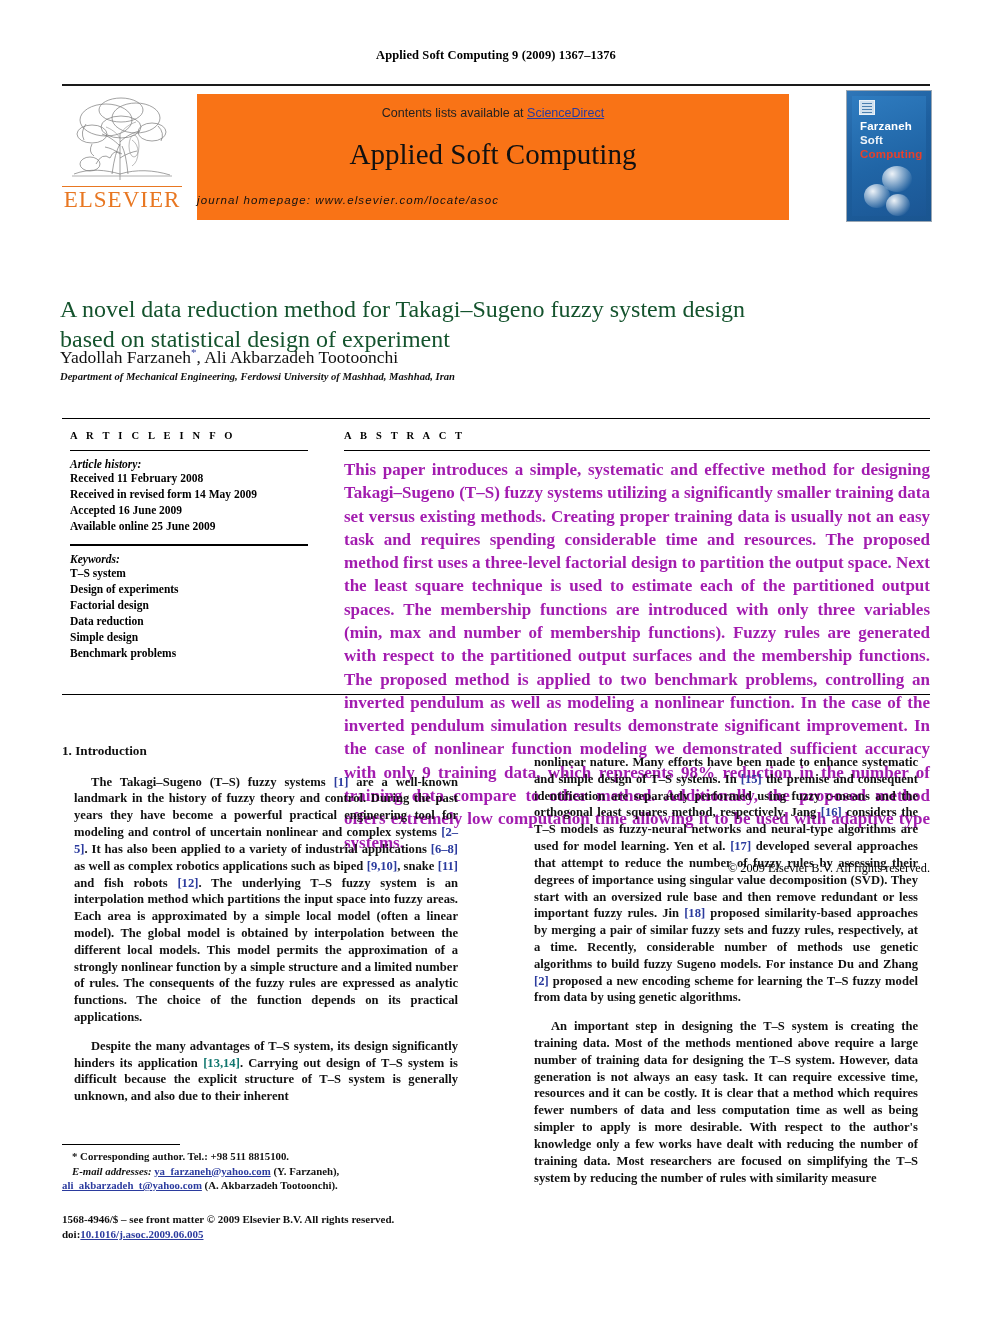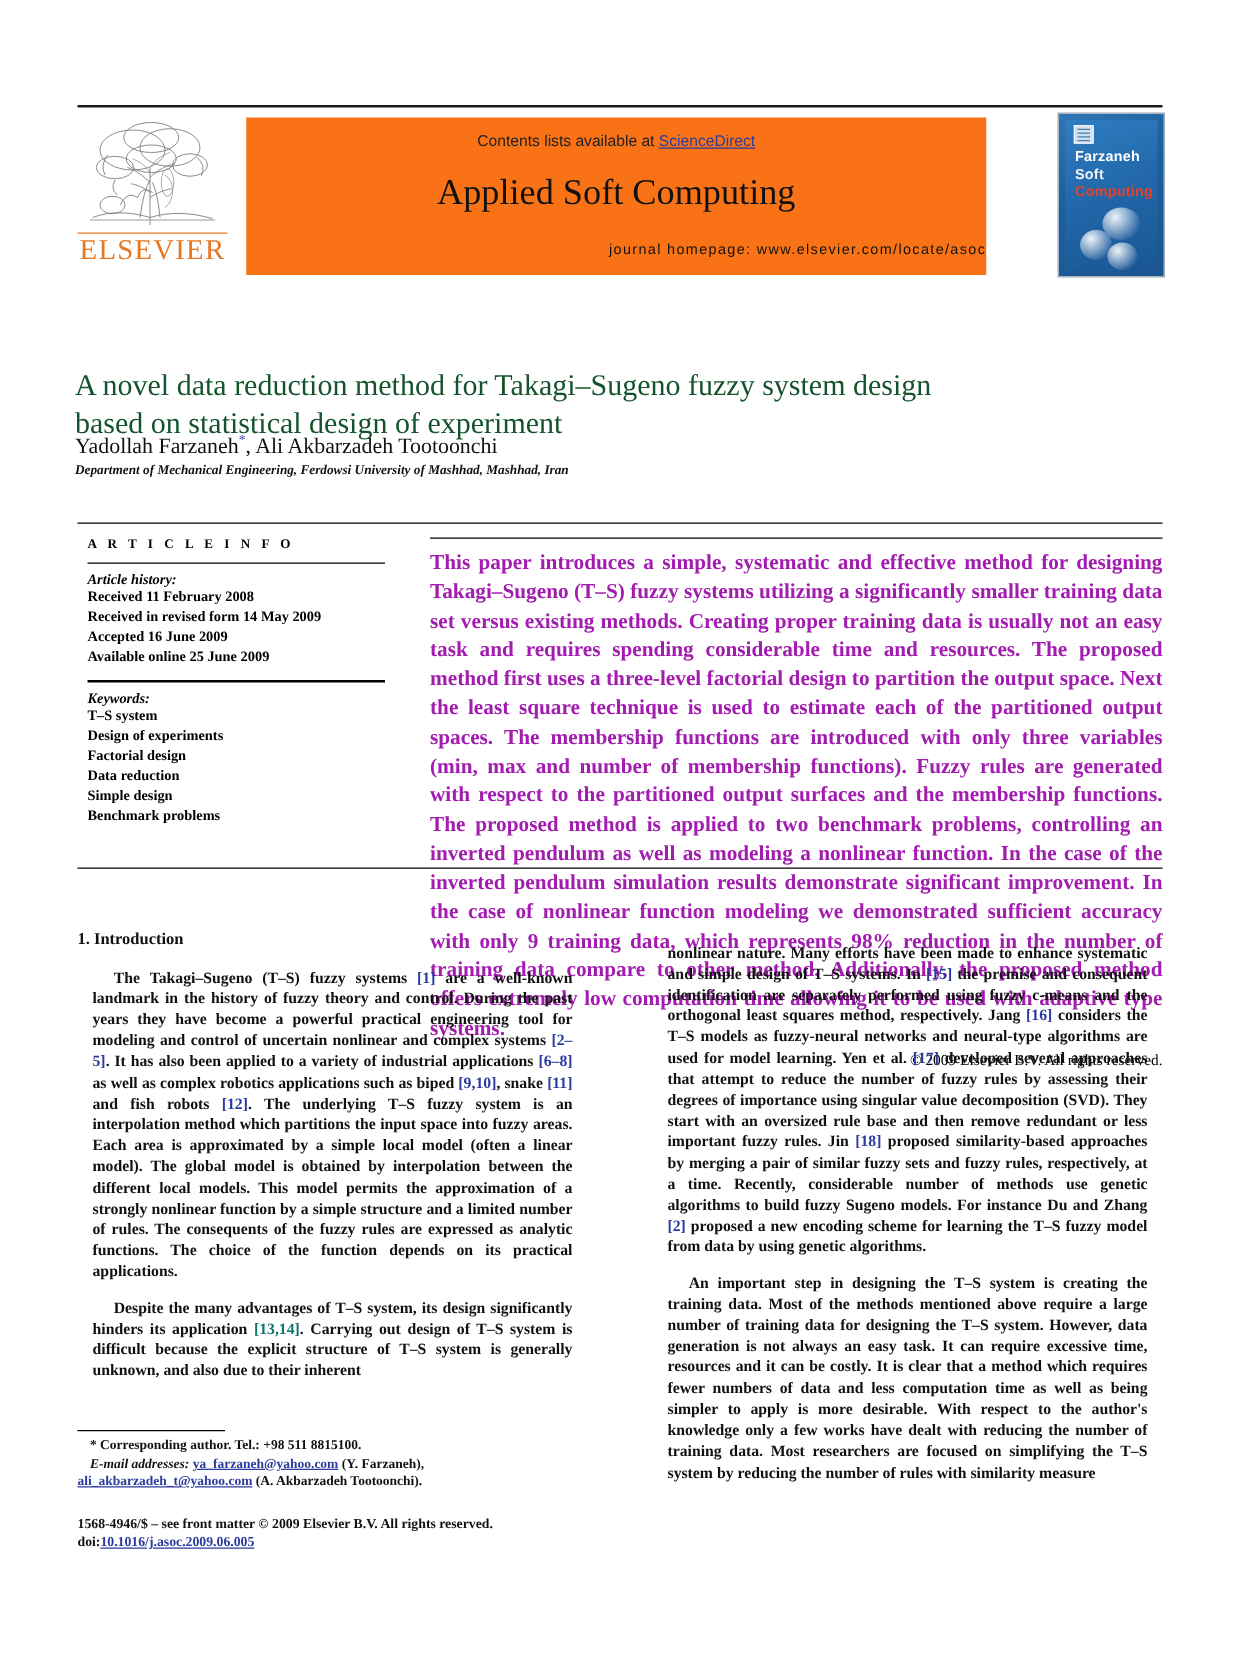--- a/index.html
+++ b/index.html
@@ -96,25 +96,26 @@
     width: 592px;
     text-align: center;
     font-family: "Liberation Serif", serif;
     font-size: 29px;
     color: #111;
   }
   .homepage-line {
     position: absolute;
     left: 0; top: 100px;
     width: 592px;
-    text-align: right;
+    text-align: left;
     font-family: "Liberation Sans", sans-serif;
     font-size: 11.5px;
     letter-spacing: 1.1px;
     color: #111;
+    font-style: italic;
   }
   .cover-thumb {
     position: absolute;
     left: 784px; top: 0px;
     width: 84px;
     height: 130px;
     border: 1px solid #9aa7b4;
     background: linear-gradient(150deg, #2f76b8 0%, #1d5f9f 42%, #1a5590 100%);
     overflow: hidden;
   }
@@ -293,20 +294,21 @@
     font-weight: bold;
     line-height: 1.4;
     color: #111;
   }
 </style>
 </head>
 <body>
 
 <div class="page">
 
+  <div class="running-head">Applied Soft Computing 9 (2009) 1367–1376</div>
 
   <div class="masthead">
     <div class="masthead-inner">
 
       <div class="elsevier-logo">
         <svg class="elsevier-tree" viewBox="0 0 112 92">
           <g stroke="#7a7a7a" stroke-width="0.7" fill="none">
             <path d="M54 86 L54 40 M54 52 C48 46 42 42 36 40 M54 48 C60 42 68 38 74 37 M54 60 C49 56 44 54 39 53 M54 64 C60 60 66 58 71 57"></path>
             <ellipse cx="40" cy="26" rx="26" ry="16"></ellipse>
             <ellipse cx="70" cy="24" rx="24" ry="15"></ellipse>
@@ -375,20 +377,21 @@
     <div class="info-label">Keywords:</div>
     <div class="info-line">T–S system</div>
     <div class="info-line">Design of experiments</div>
     <div class="info-line">Factorial design</div>
     <div class="info-line">Data reduction</div>
     <div class="info-line">Simple design</div>
     <div class="info-line">Benchmark problems</div>
   </div>
 
   <div class="col-abs">
+    <div class="sec-head">A B S T R A C T</div>
     <div class="hr-thin"></div>
     <div class="abstract-body">This paper introduces a simple, systematic and effective method for designing Takagi–Sugeno (T–S) fuzzy systems utilizing a significantly smaller training data set versus existing methods. Creating proper training data is usually not an easy task and requires spending considerable time and resources. The proposed method first uses a three-level factorial design to partition the output space. Next the least square technique is used to estimate each of the partitioned output spaces. The membership functions are introduced with only three variables (min, max and number of membership functions). Fuzzy rules are generated with respect to the partitioned output surfaces and the membership functions. The proposed method is applied to two benchmark problems, controlling an inverted pendulum as well as modeling a nonlinear function. In the case of the inverted pendulum simulation results demonstrate significant improvement. In the case of nonlinear function modeling we demonstrated sufficient accuracy with only 9 training data, which represents 98% reduction in the number of training data compare to other method. Additionally, the proposed method offers extremely low computation time allowing it to be used with adaptive type systems.</div>
     <div class="copyright">© 2009 Elsevier B.V. All rights reserved.</div>
   </div>
 
   <div class="body-col body-left">
     <div class="sec-title">1. Introduction</div>
     <p class="para">The Takagi–Sugeno (T–S) fuzzy systems <span class="ref" style="color:#2b3b9e">[1]</span> are a well-known landmark in the history of fuzzy theory and control. During the past years they have become a powerful practical engineering tool for modeling and control of uncertain nonlinear and complex systems <span class="ref" style="color:#2b3b9e">[2–5]</span>. It has also been applied to a variety of industrial applications <span class="ref" style="color:#2b3b9e">[6–8]</span> as well as complex robotics applications such as biped <span class="ref" style="color:#2b3b9e">[9,10]</span>, snake <span class="ref" style="color:#2b3b9e">[11]</span> and fish robots <span class="ref" style="color:#2b3b9e">[12]</span>. The underlying T–S fuzzy system is an interpolation method which partitions the input space into fuzzy areas. Each area is approximated by a simple local model (often a linear model). The global model is obtained by interpolation between the different local models. This model permits the approximation of a strongly nonlinear function by a simple structure and a limited number of rules. The consequents of the fuzzy rules are expressed as analytic functions. The choice of the function depends on its practical applications.</p>
     <p class="para">Despite the many advantages of T–S system, its design significantly hinders its application <span class="ref" style="color:#0f766e">[13,14]</span>. Carrying out design of T–S system is difficult because the explicit structure of T–S system is generally unknown, and also due to their inherent</p>
   </div>

